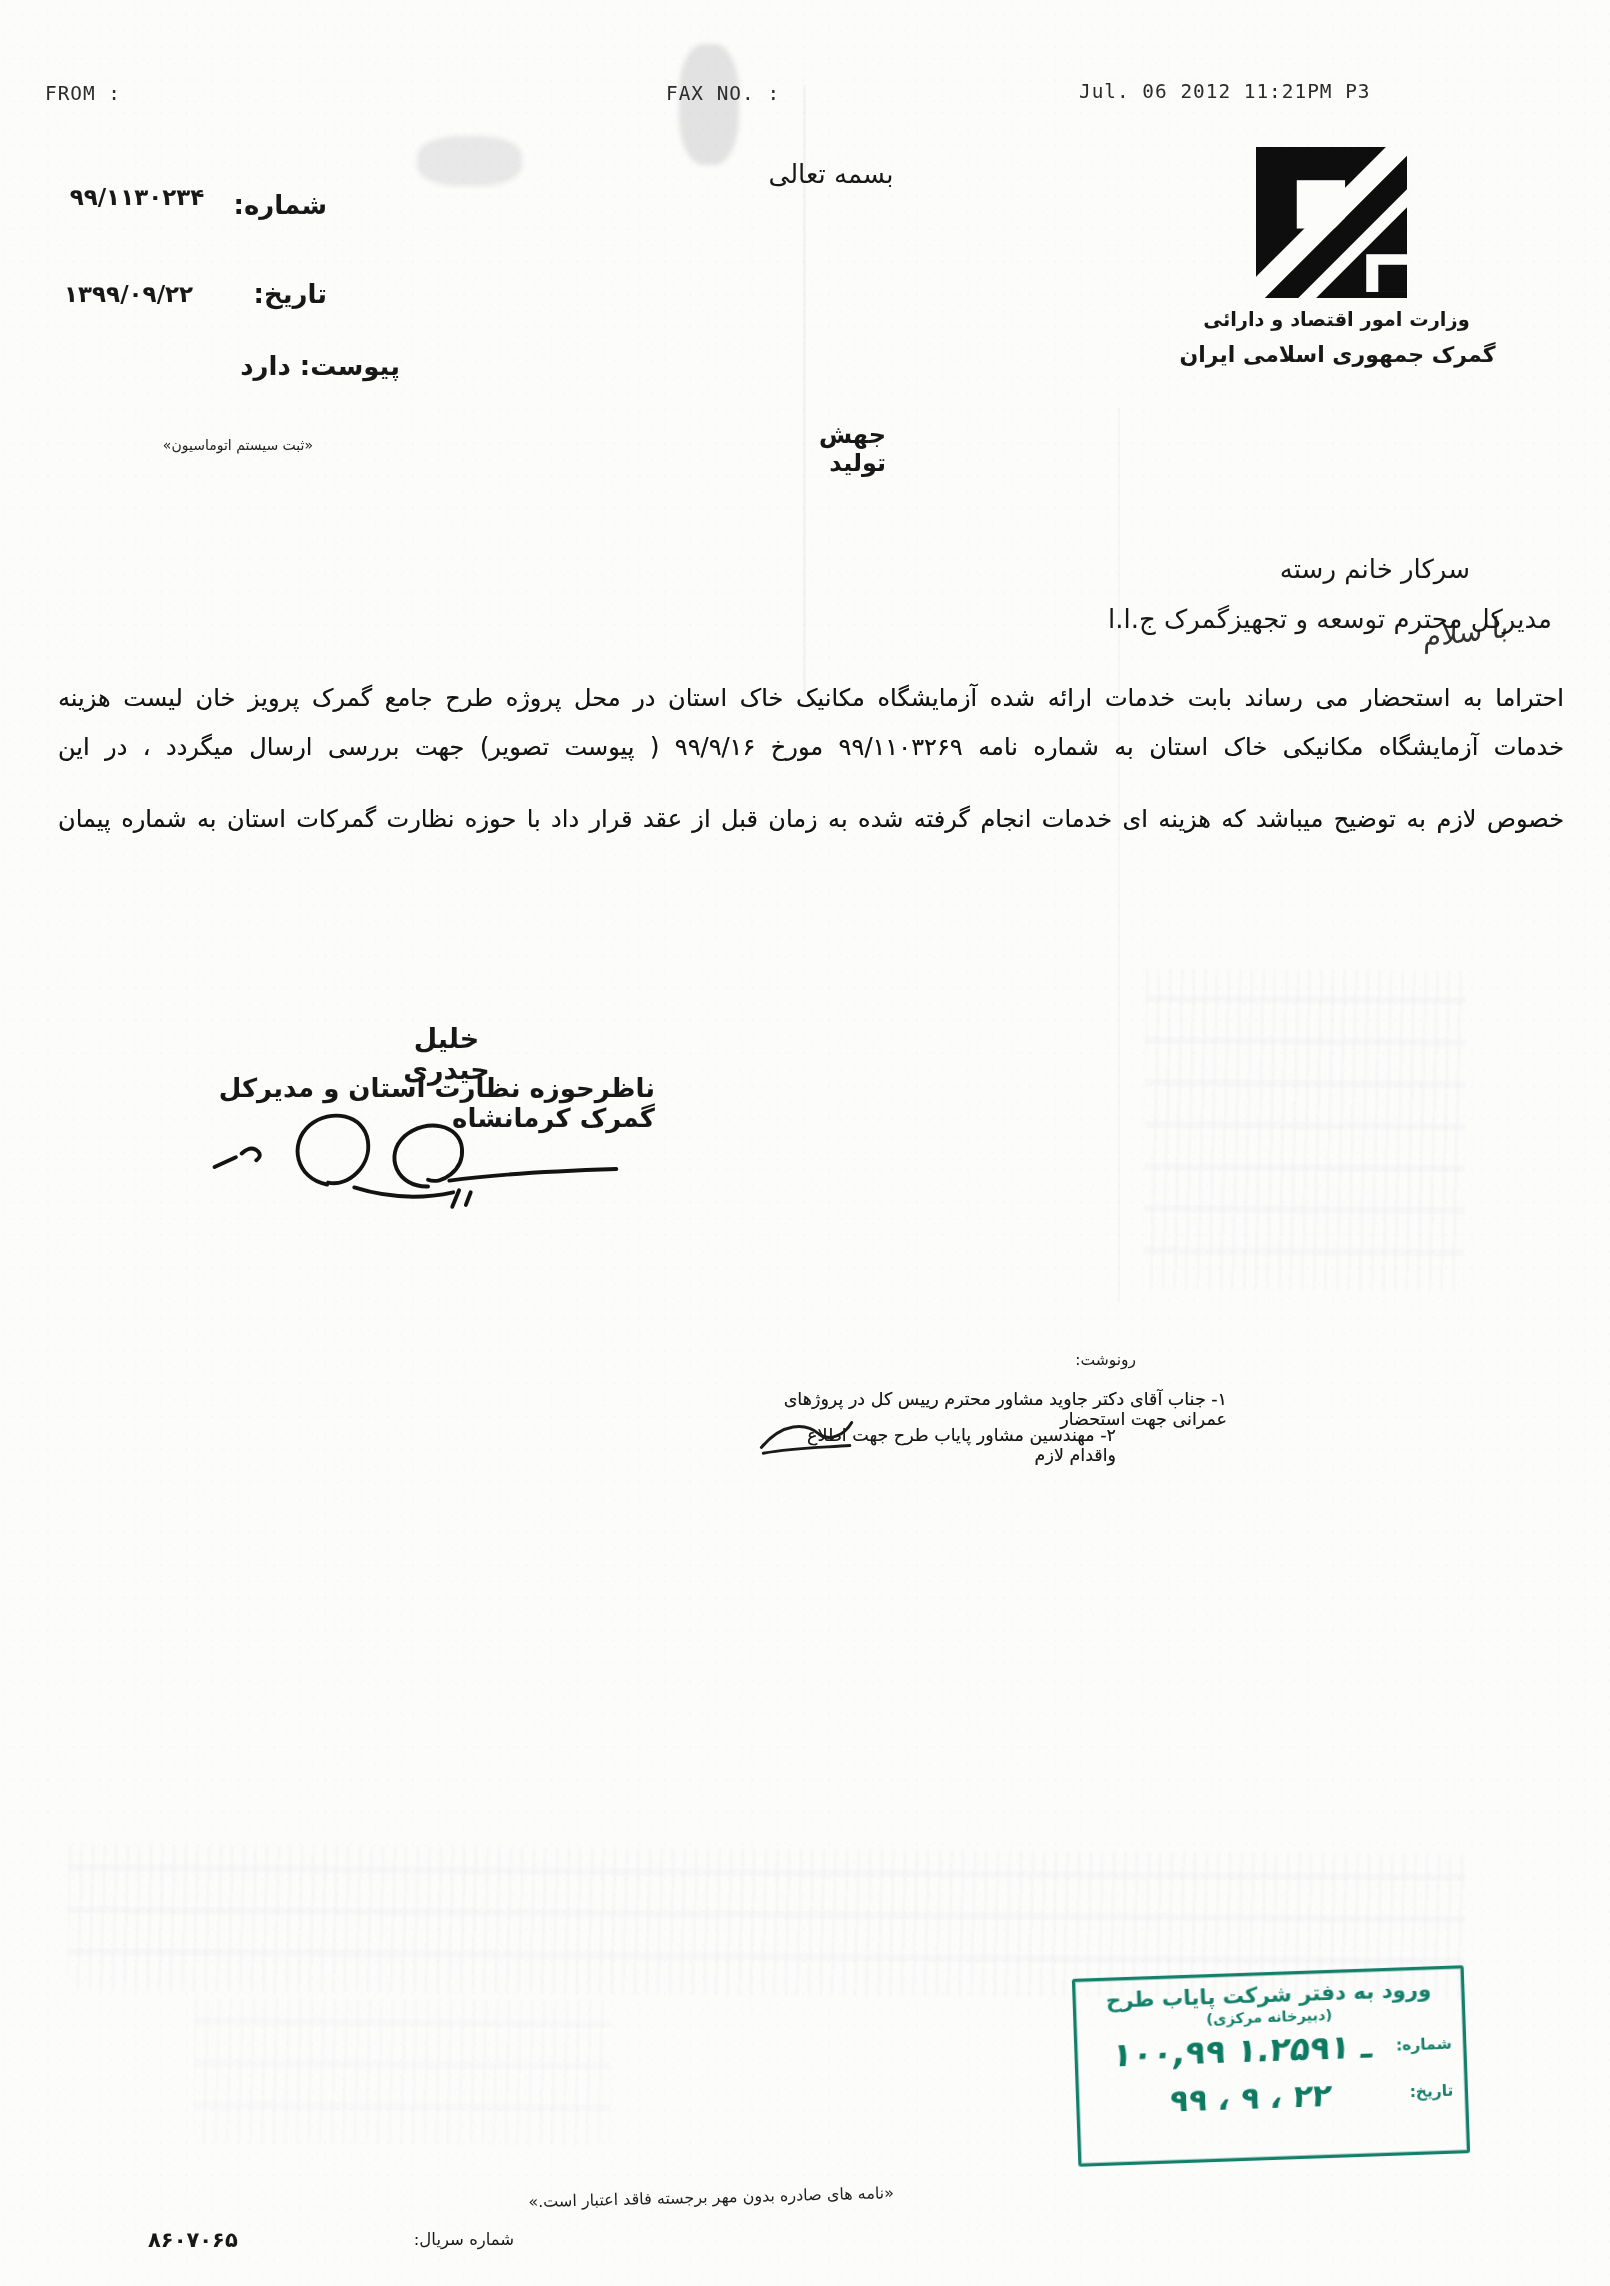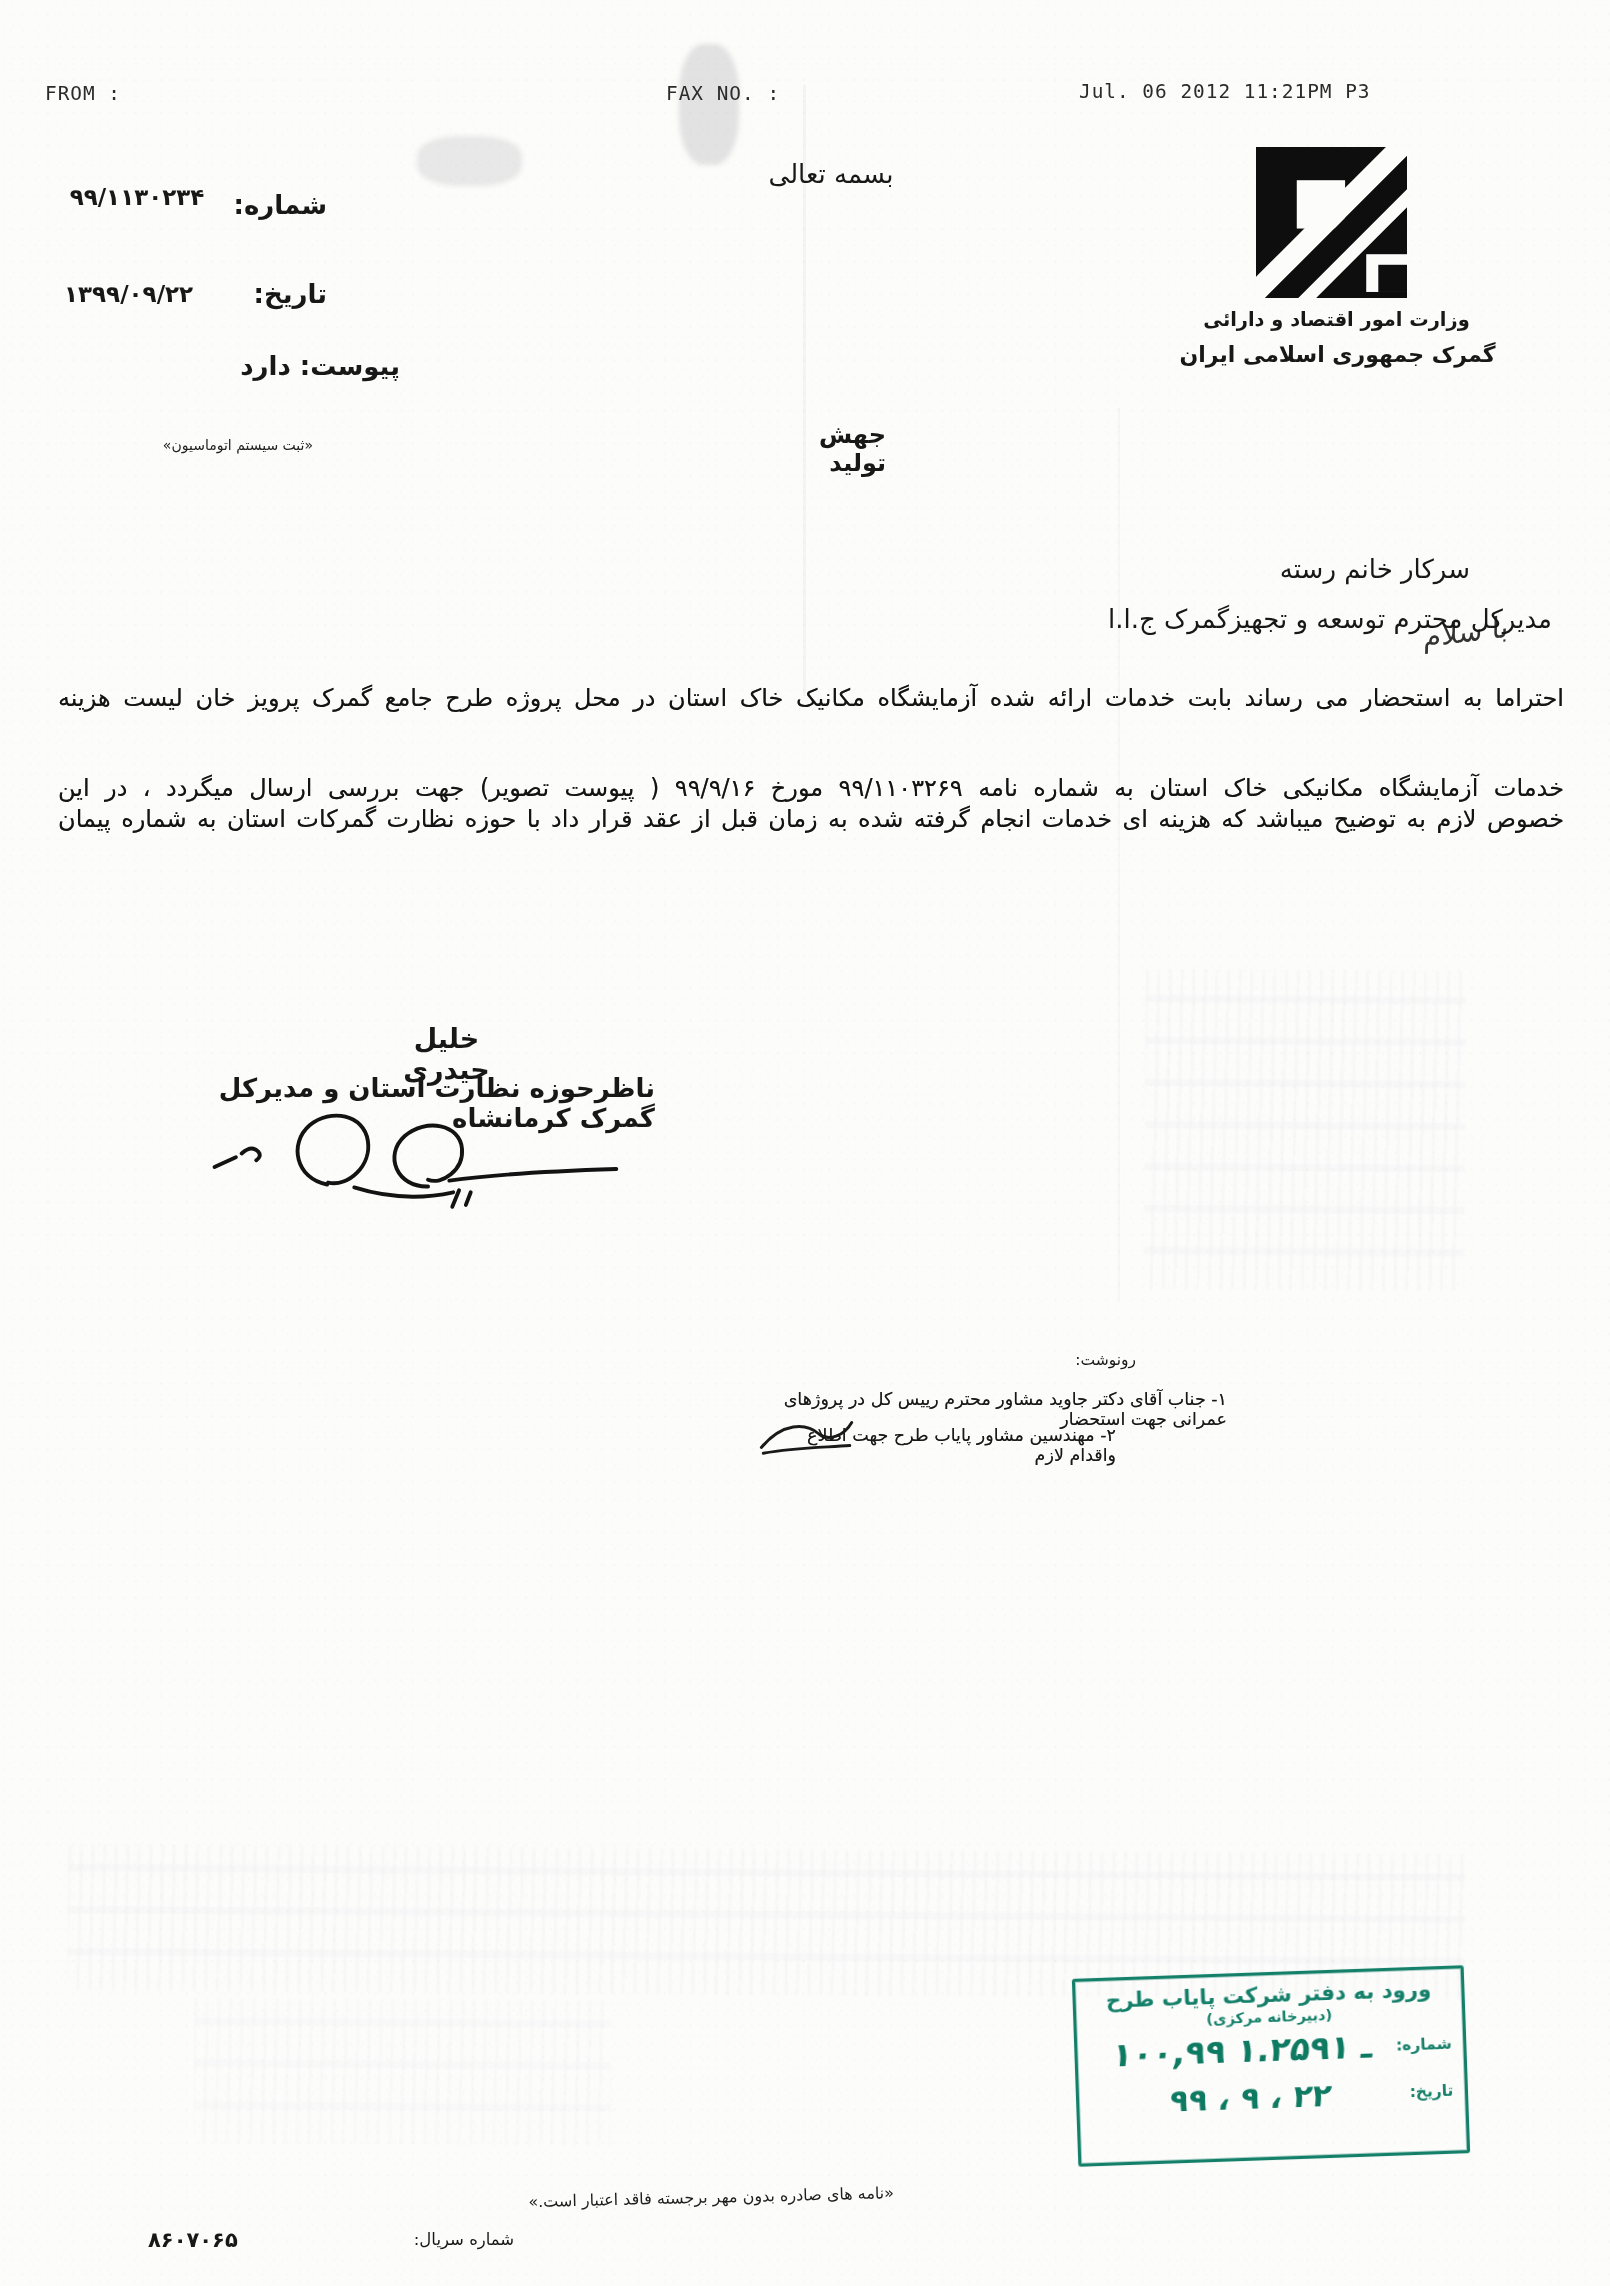--- a/index.html
+++ b/index.html
@@ -119,21 +119,21 @@
 
   <div class="abs rtl automation center" style="left:153px;top:437px;width:160px;">«ثبت سیستم اتوماسیون»</div>
 
   <div class="abs rtl slogan right" style="left:765px;top:421px;width:121px;">جهش تولید</div>
 
   <div class="abs rtl recipient right" style="left:1218px;top:522px;width:252px;">سرکار خانم رسته</div>
   <div class="abs rtl recipient right" style="left:1009px;top:572px;width:543px;">مدیرکل محترم توسعه و تجهیزگمرک ج.ا.ا</div>
   <div class="abs rtl salutation right" style="left:1388px;top:617px;width:121px;">با سلام</div>
 
   <div class="abs body-line" style="top:679px;">احتراما به استحضار می رساند بابت خدمات ارائه شده آزمایشگاه مکانیک خاک استان در محل پروژه طرح جامع گمرک پرویز خان لیست هزینه</div>
-  <div class="abs body-line" style="top:769px;">خدمات آزمایشگاه مکانیکی خاک استان به شماره نامه ۹۹/۱۱۰۳۲۶۹ مورخ ۹۹/۹/۱۶ ( پیوست تصویر) جهت بررسی ارسال میگردد ، در این</div>
+  <div class="abs body-line" style="top:728px;">خدمات آزمایشگاه مکانیکی خاک استان به شماره نامه ۹۹/۱۱۰۳۲۶۹ مورخ ۹۹/۹/۱۶ ( پیوست تصویر) جهت بررسی ارسال میگردد ، در این</div>
   <div class="abs body-line" style="top:800px;">خصوص لازم به توضیح میباشد که هزینه ای خدمات انجام گرفته شده به زمان قبل از عقد قرار داد با حوزه نظارت گمرکات استان به شماره پیمان</div>
 
   <div class="abs rtl sig-name center" style="left:369px;top:1023px;width:155px;">خلیل حیدری</div>
   <div class="abs rtl sig-title right" style="left:178px;top:1073px;width:477px;">ناظرحوزه نظارت استان و مدیرکل گمرک کرمانشاه</div>
 
   <div class="abs" style="left:199px;top:1095px;width:427px;height:115px;">
     <svg width="427" height="115" viewBox="0 0 440 118" fill="none">
       <g stroke="#131313" stroke-width="4" stroke-linecap="round" fill="none">
         <path d="M16,74 l22,-10"></path>
         <path d="M44,60 q10,-9 17,-2 q4,5 -2,9"></path>

